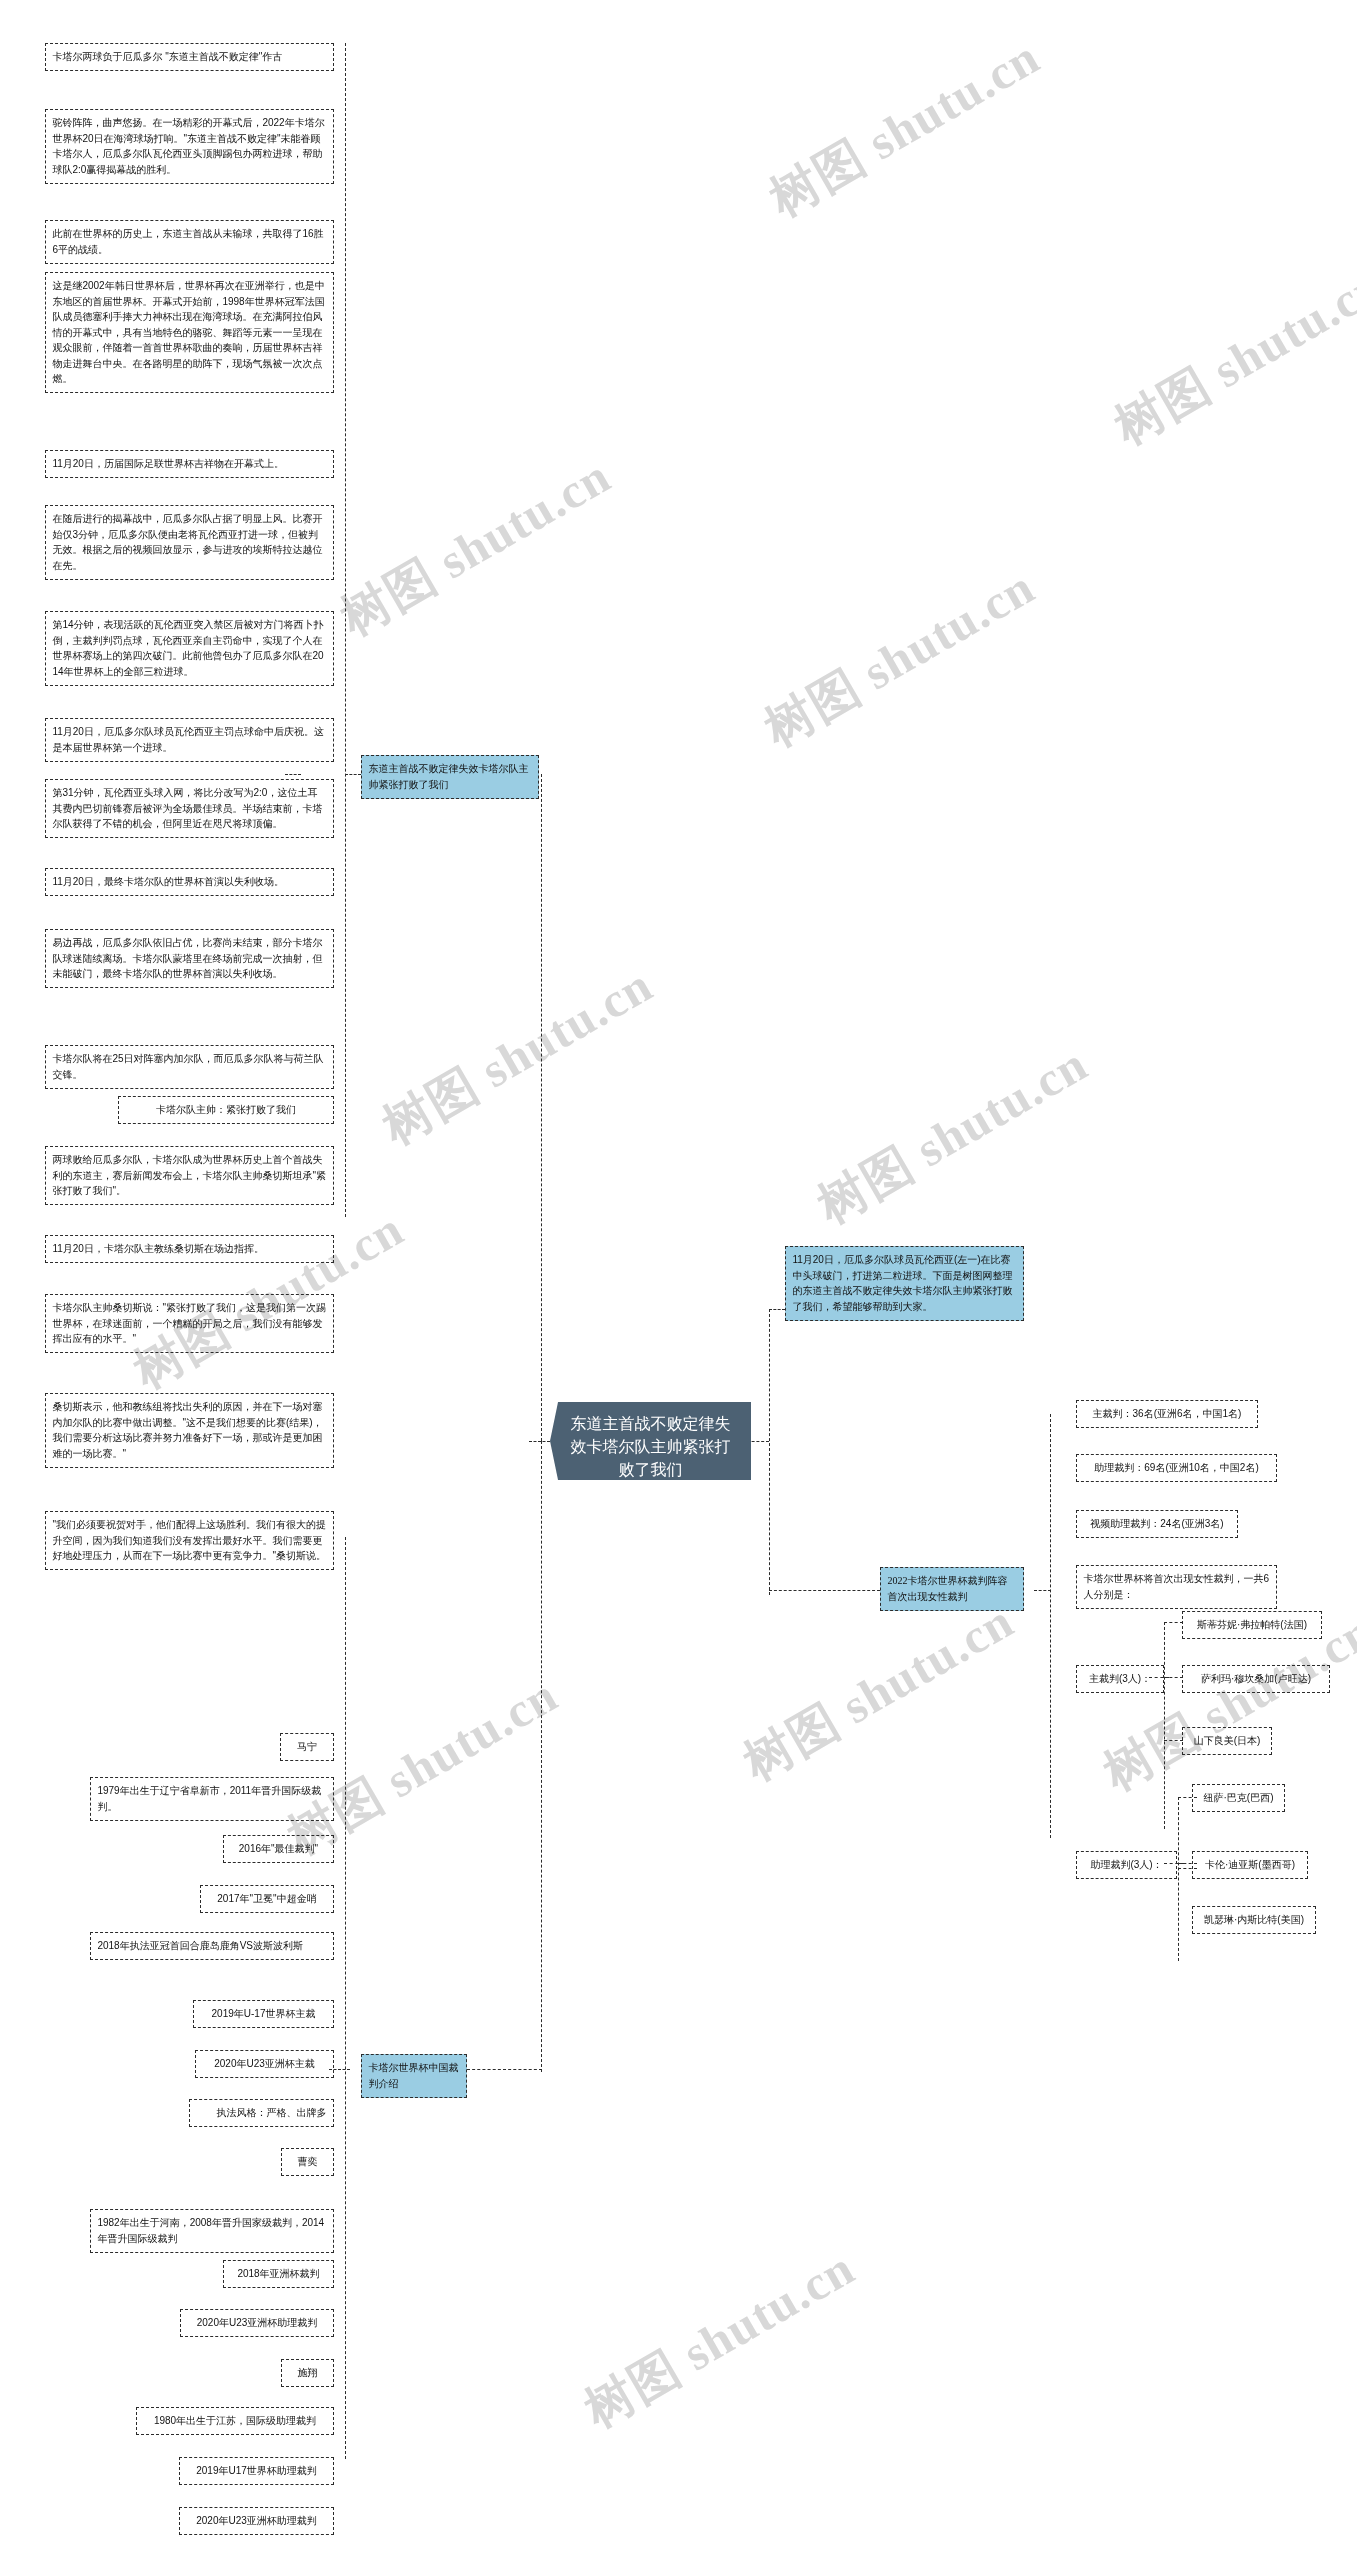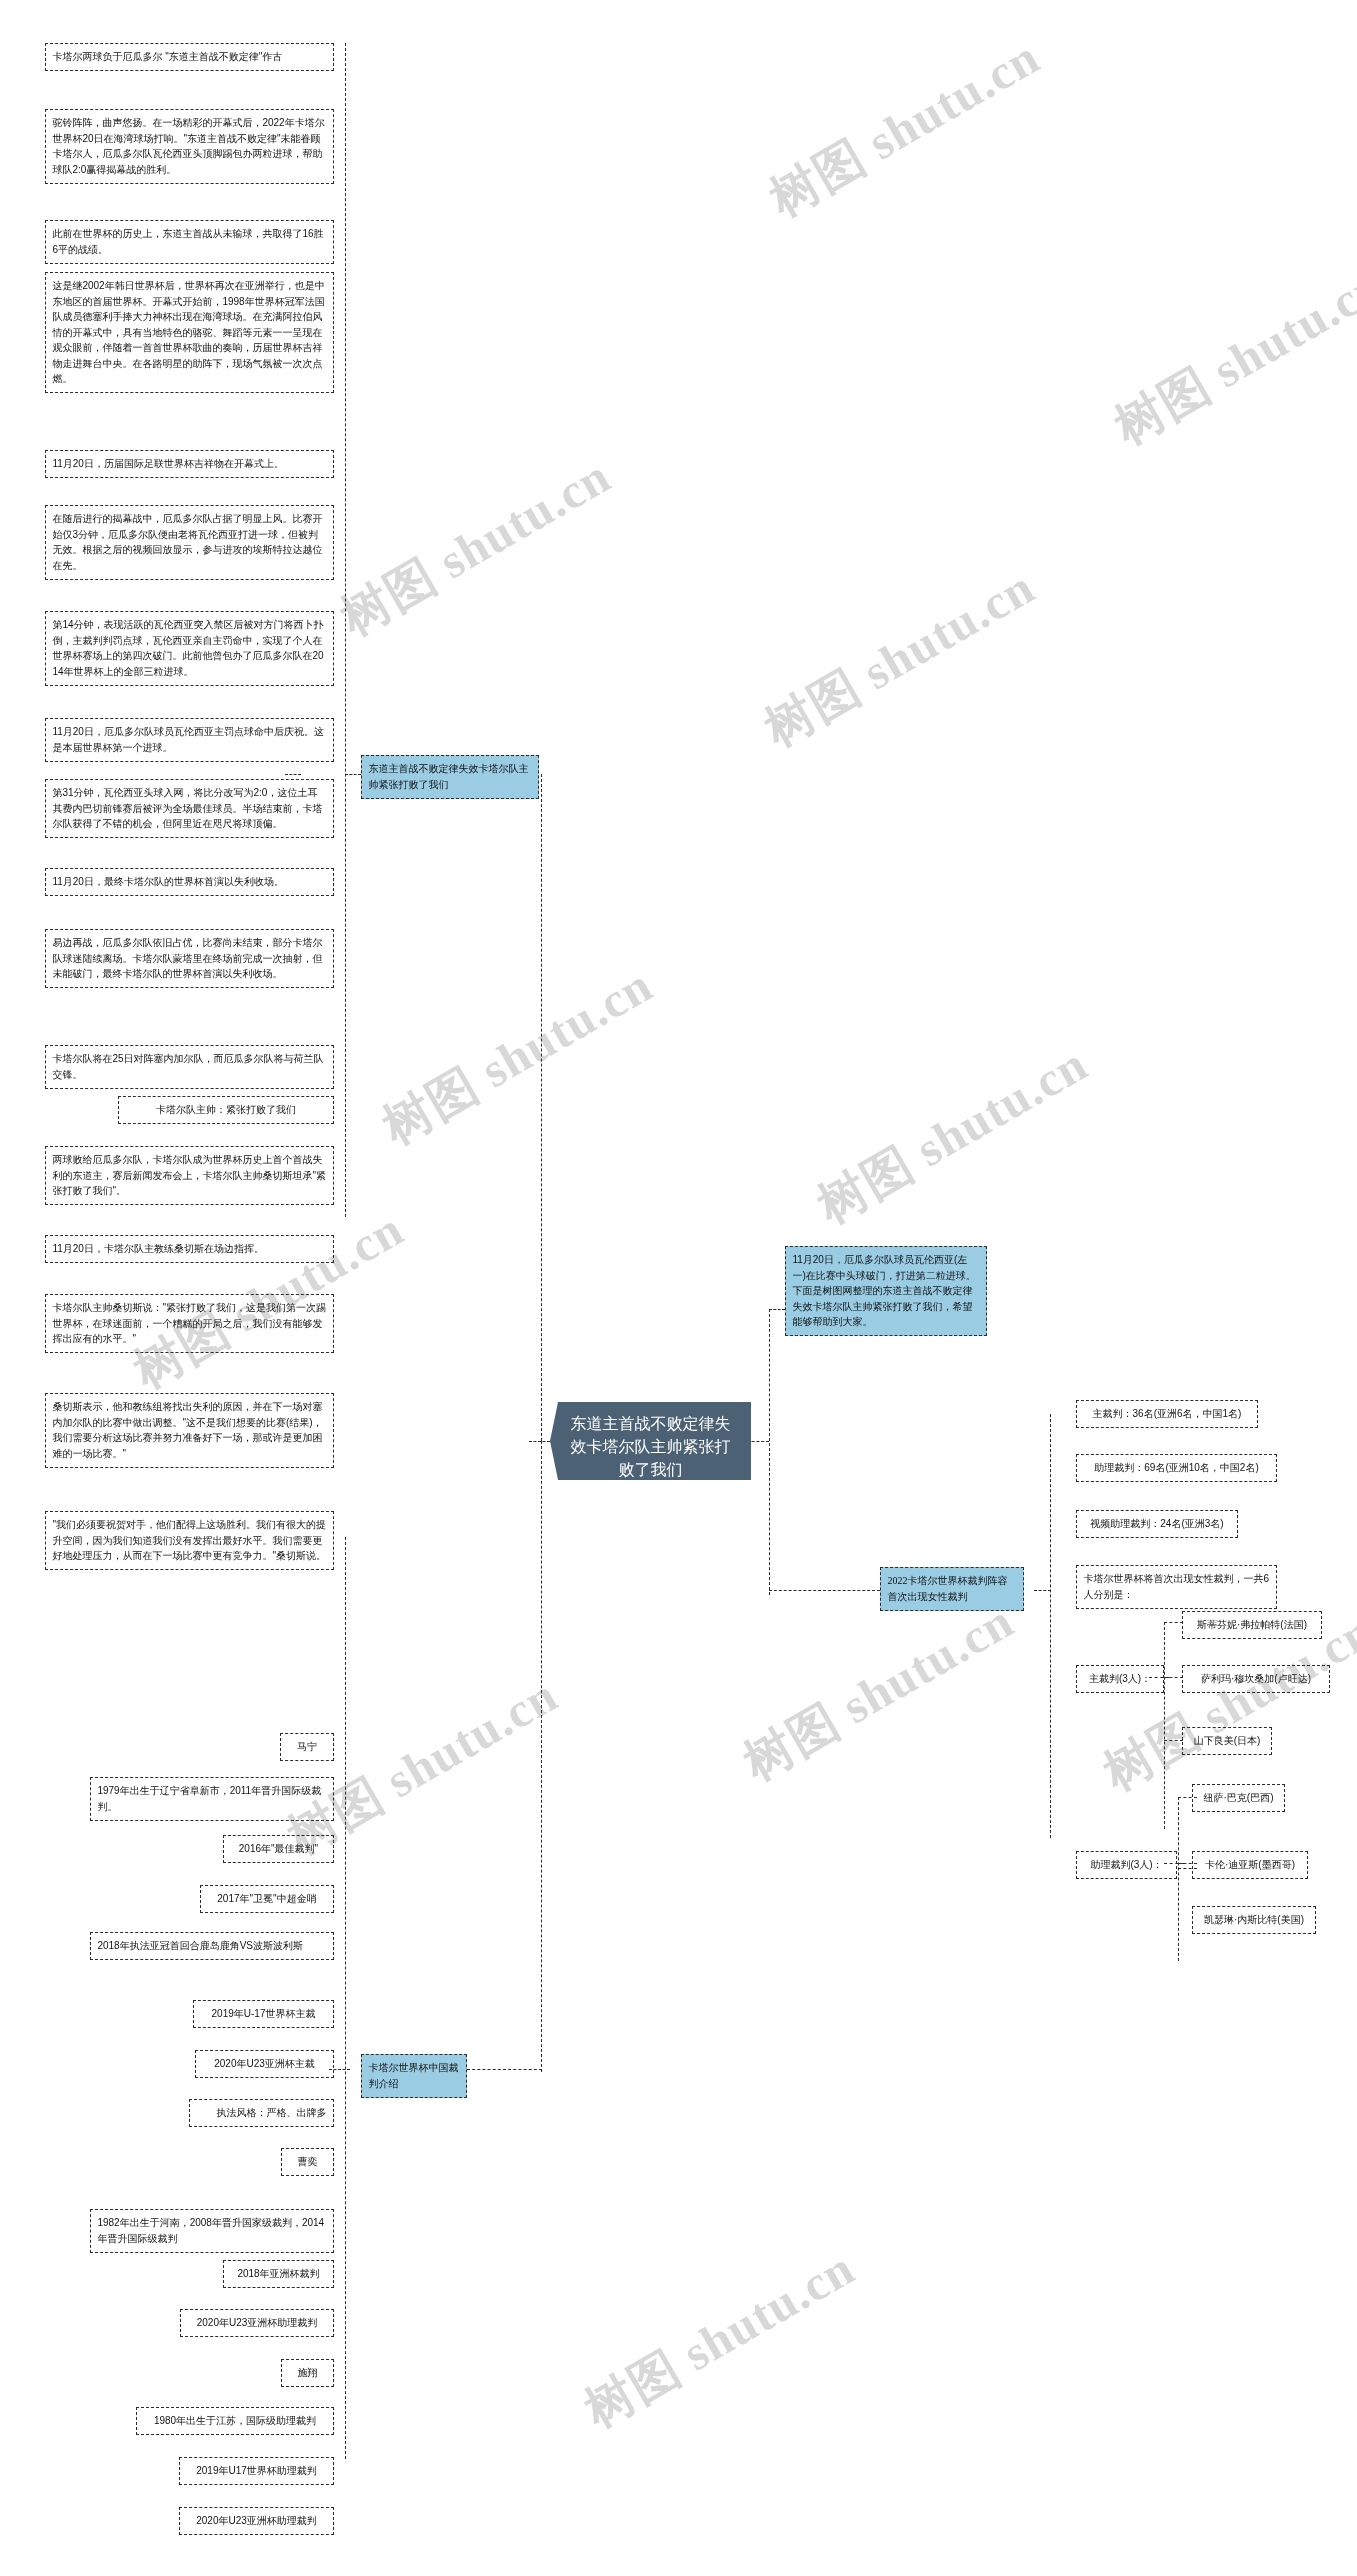--- a/index.html
+++ b/index.html
@@ -132,21 +132,21 @@
   </div>
 
   <div class="node blue" style="left:361px; top:2054px; width:106px;">
     <span>卡塔尔世界杯中国裁判介绍</span>
   </div>
 
   <div class="node blue" style="left:880px; top:1567px; width:144px;font-family:Liberation Serif, serif;">
     <span>2022卡塔尔世界杯裁判阵容首次出现女性裁判</span>
   </div>
 
-  <div class="node blue" style="left:785px; top:1246px; width:202px;">
+  <div class="node blue" style="left:785px; top:1246px; width:239px;">
     <span>11月20日，厄瓜多尔队球员瓦伦西亚(左一)在比赛中头球破门，打进第二粒进球。下面是树图网整理的东道主首战不败定律失效卡塔尔队主帅紧张打败了我们，希望能够帮助到大家。</span>
   </div>
 
   <div class="node" style="left:45px; top:43px;  width:289px;">
     <span>卡塔尔两球负于厄瓜多尔 "东道主首战不败定律"作古</span></div>
 
   <div class="node" style="left:45px; top:109px; width:289px;">
     <span>驼铃阵阵，曲声悠扬。在一场精彩的开幕式后，2022年卡塔尔世界杯20日在海湾球场打响。"东道主首战不败定律"未能眷顾卡塔尔人，厄瓜多尔队瓦伦西亚头顶脚踢包办两粒进球，帮助球队2:0赢得揭幕战的胜利。</span></div>
 
   <div class="node" style="left:45px; top:220px; width:289px;">

